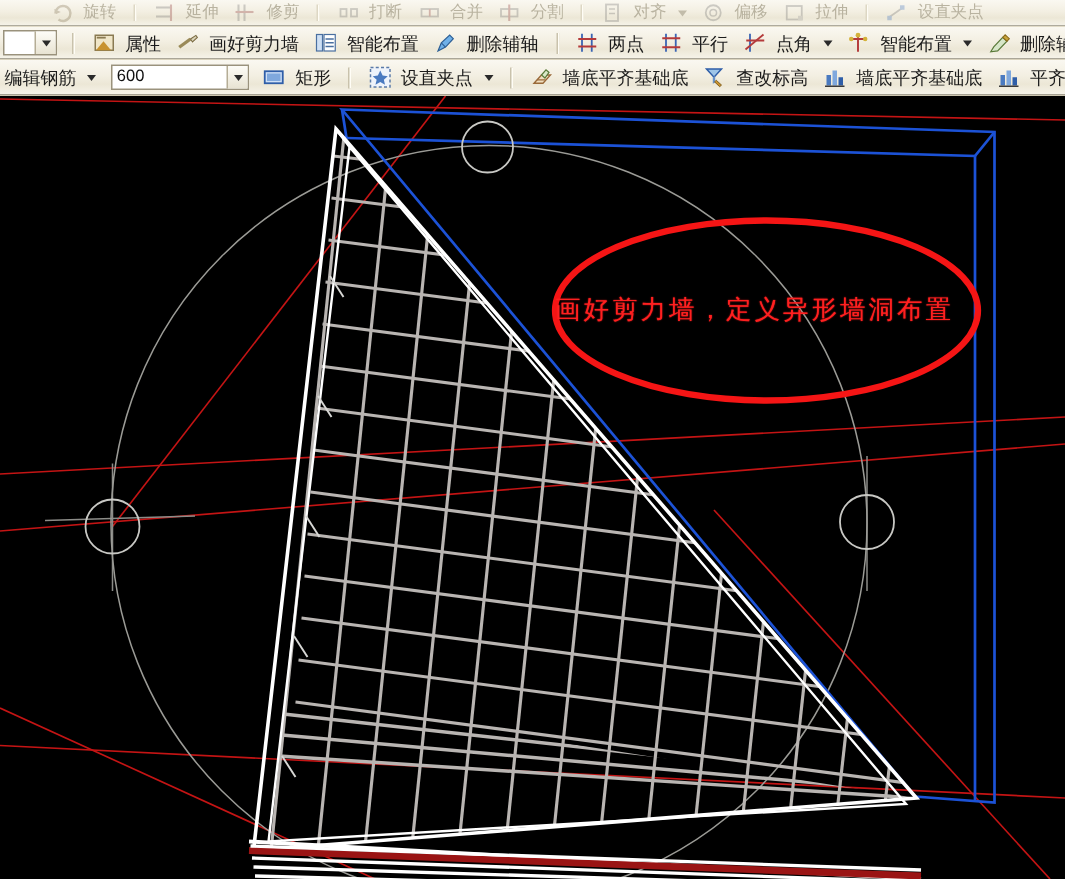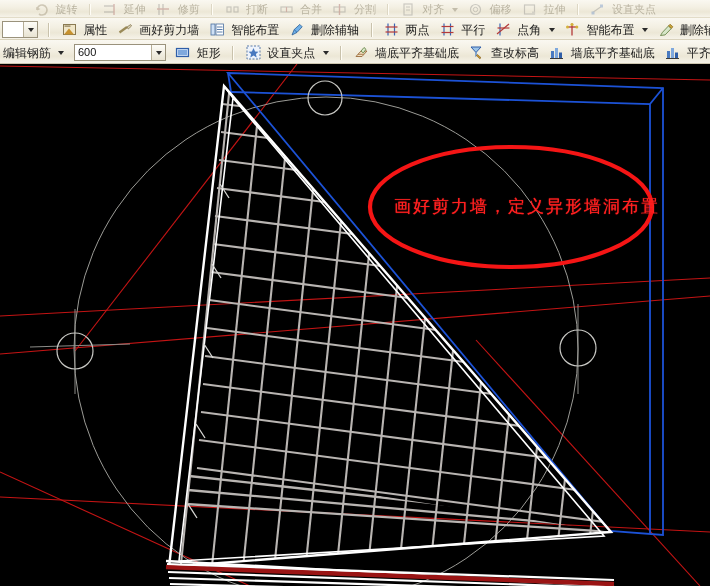--- a/index.html
+++ b/index.html
@@ -574,19 +574,19 @@
       <g fill="none" stroke="#c8c8c4" stroke-width="1.2">
         <circle cx="325" cy="34" r="17"></circle>
         <circle cx="75" cy="287" r="18"></circle>
         <circle cx="578" cy="284" r="18"></circle>
       </g>
 
       <ellipse cx="511" cy="143" rx="141" ry="60" fill="none" stroke="#f51515" stroke-width="4.2"></ellipse>
 
     </svg>
 
-    <div id="annotation-text-overlay" style="position:absolute;left:370px;top:131px;width:290px;text-align:right;
+    <div id="annotation-text-overlay" style="position:absolute;left:370px;top:131px;width:290px;text-align:left;
                 color:#ff2020;font-size:17px;letter-spacing:2px;
                 font-family:'DejaVu Sans','Liberation Sans',sans-serif;
                 text-shadow:0 0 1px #ff2020;pointer-events:none;">画好剪力墙，定义异形墙洞布置</div>
   </div>
 
 </div>
 
 </body></html>

